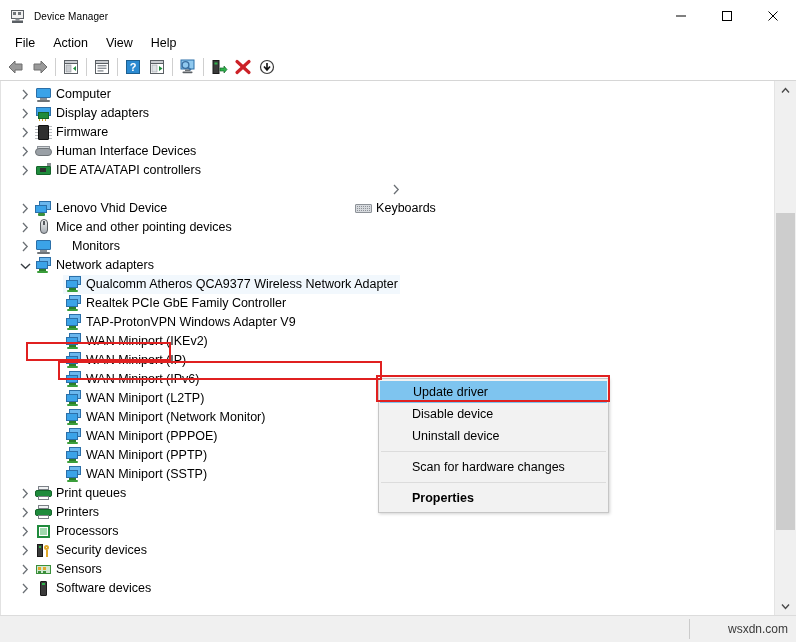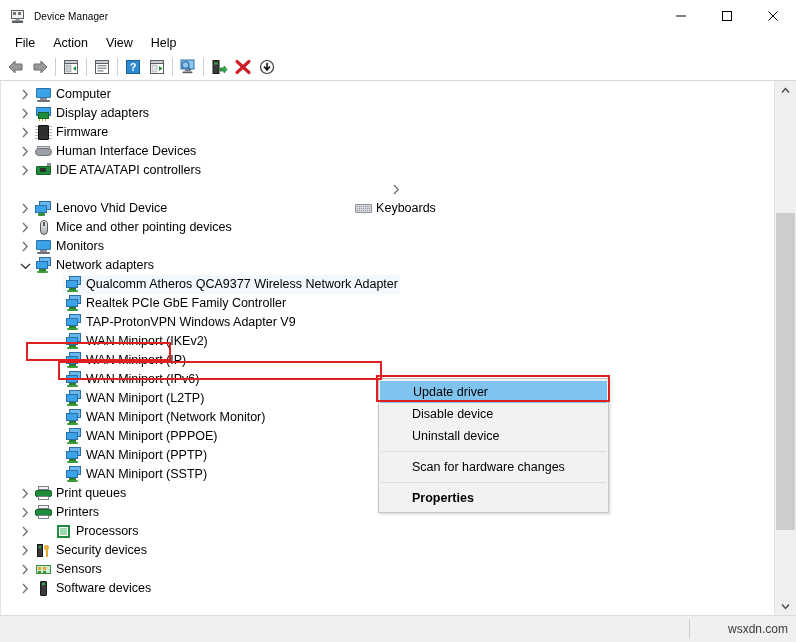--- a/index.html
+++ b/index.html
@@ -571,37 +571,37 @@
             </span>
             <span>Lenovo Vhid Device</span>
           </span>
         </div>
         <div class="row" style="padding-left: 16px;">
           <div class="chev">
             <svg width="8" height="11" viewBox="0 0 8 11">
               <path d="M2 1 L6.2 5.5 L2 10" fill="none" stroke="#6b7075" stroke-width="1.3"></path>
             </svg>
           </div>
-          <span class="label-wrap" style="display: inline-flex; align-items: center;">
+          <span class="label-wrap" style="display: inline-flex; align-items: flex-start;">
             <span class="ico">
               <div class="icon-mouse">
                 <i class="ic body"></i>
                 <i class="ic wheel"></i>
               </div>
             </span>
             <span>Mice and other pointing devices</span>
           </span>
         </div>
         <div class="row" style="padding-left: 16px;">
           <div class="chev">
             <svg width="8" height="11" viewBox="0 0 8 11">
               <path d="M2 1 L6.2 5.5 L2 10" fill="none" stroke="#6b7075" stroke-width="1.3"></path>
             </svg>
           </div>
-          <span class="label-wrap" style="display: inline-flex; align-items: center;">
+          <span class="label-wrap" style="display: inline-flex; align-items: center; gap: 16px;">
             <span class="ico">
               <div class="icon-monitor">
                 <i class="ic scr"></i>
                 <i class="ic base"></i>
                 <i class="ic foot"></i>
               </div>
             </span>
             <span>Monitors</span>
           </span>
         </div>
@@ -804,21 +804,21 @@
             <span class="ico">
               <div class="icon-printer">
                 <i class="ic top"></i>
                 <i class="ic body"></i>
                 <i class="ic out"></i>
               </div>
             </span>
             <span>Printers</span>
           </span>
         </div>
-        <div class="row" style="padding-left: 16px; gap: 20px;">
+        <div class="row" style="padding-left: 16px;">
           <div class="chev">
             <svg width="8" height="11" viewBox="0 0 8 11">
               <path d="M2 1 L6.2 5.5 L2 10" fill="none" stroke="#6b7075" stroke-width="1.3"></path>
             </svg>
           </div>
           <span class="label-wrap" style="display: inline-flex; align-items: center;">
             <span class="ico">
               <div class="icon-cpu">
                 <i class="ic body"></i>
                 <i class="ic core"></i>

